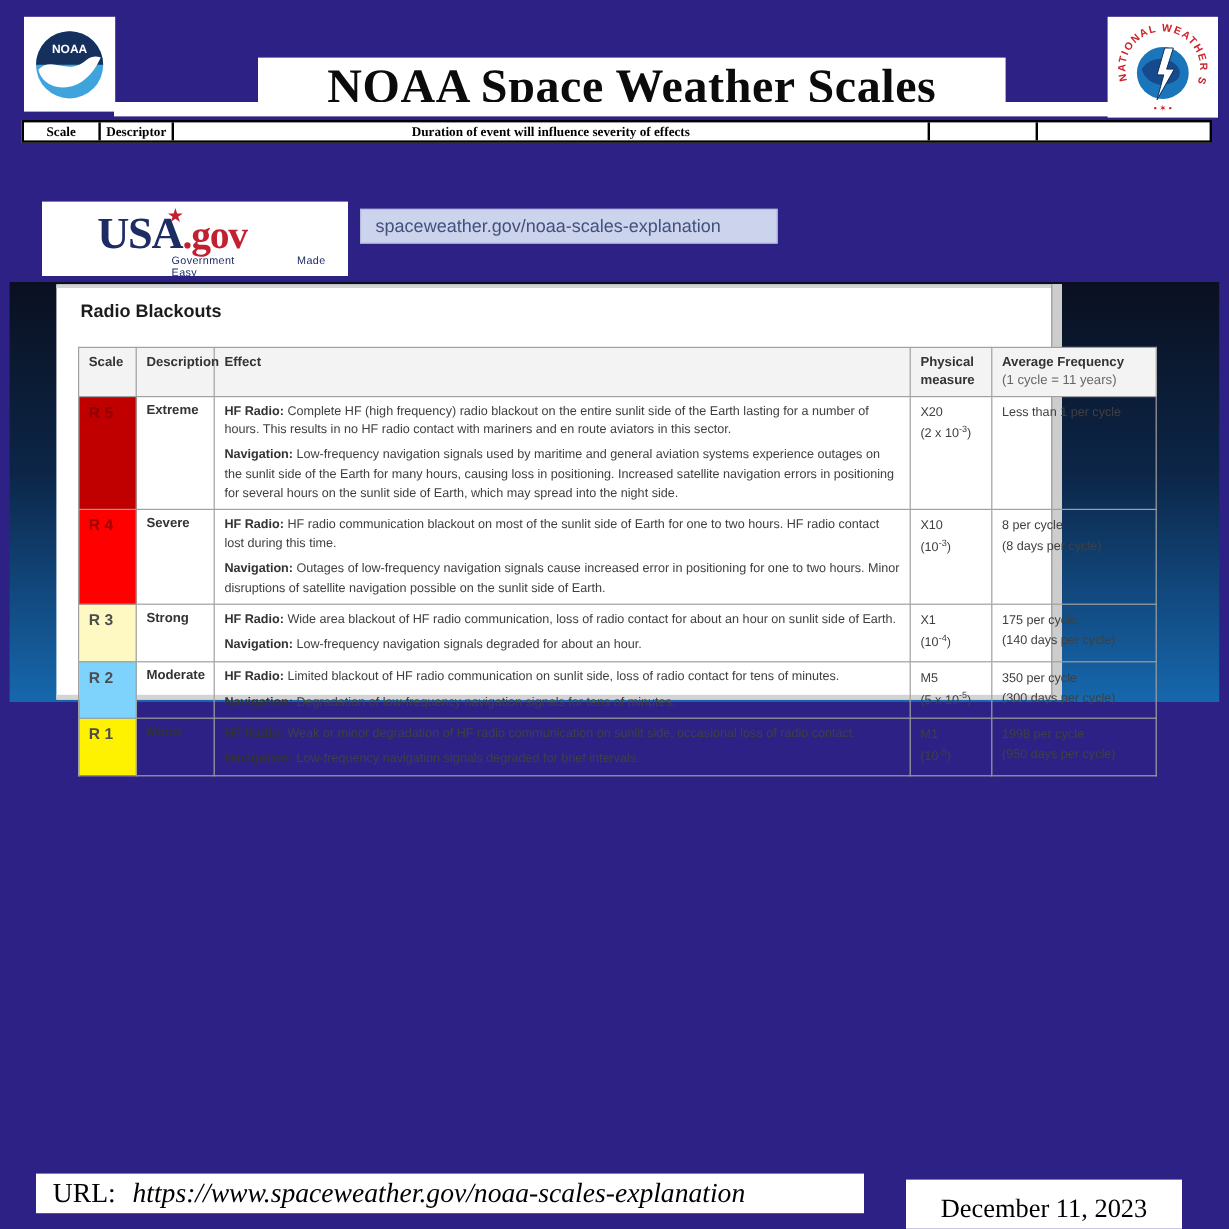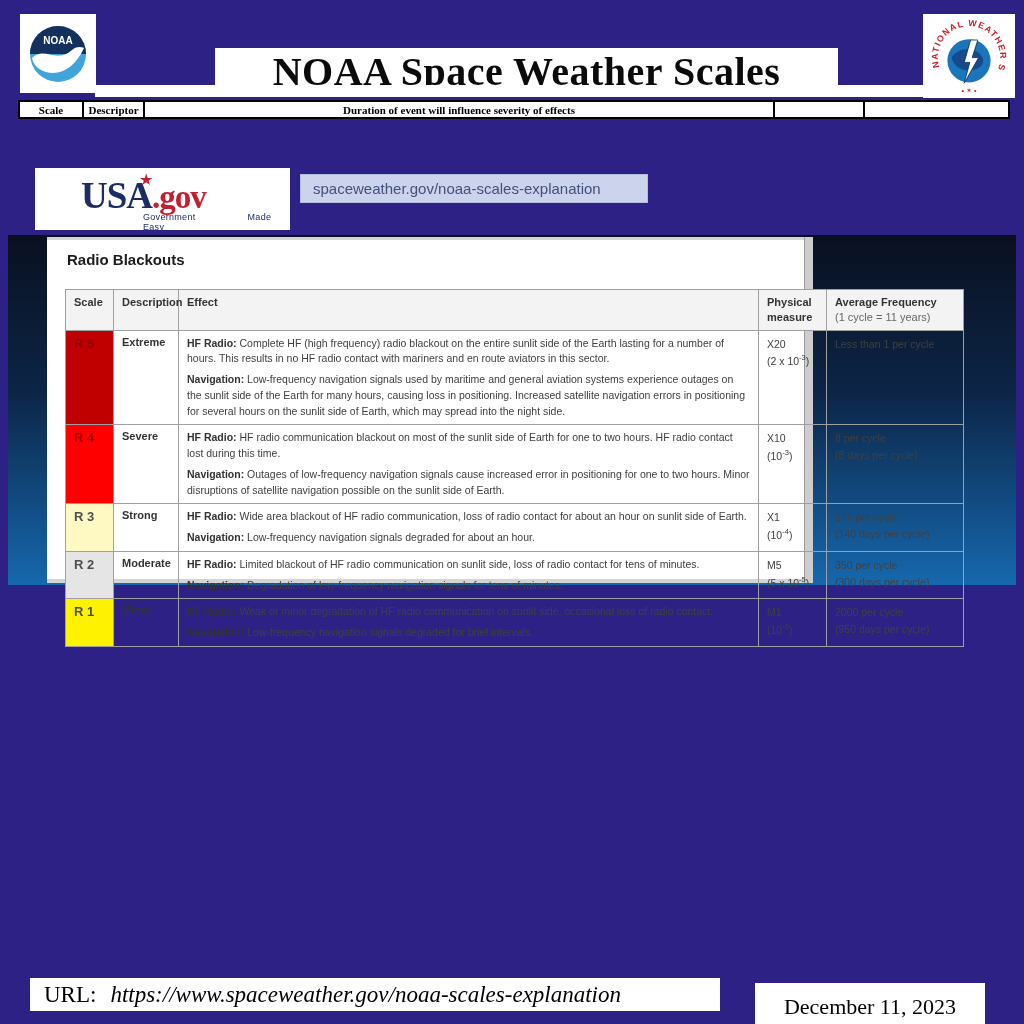--- a/index.html
+++ b/index.html
@@ -32,21 +32,21 @@
   .usa-usa{font-size:37px;font-weight:bold;color:#1d2d64;letter-spacing:-1px;}
   .usa-gov{font-size:33px;font-weight:bold;color:#c21f30;letter-spacing:-1px;}
   .usa-star{position:absolute;left:58px;top:-4px;color:#c21f30;font-size:16px;font-family:"Liberation Sans", sans-serif;}
   .usa-tag{position:absolute;left:108px;top:44px;font-size:9px;color:#1d2d64;letter-spacing:.3px;}
   .usa-tag .made{margin-left:52px;}
   .addr-pill{left:300px;top:174px;width:348px;height:29px;background:#ccd3ec;border:1px solid #b4bcdd;box-sizing:border-box;
              display:flex;align-items:center;padding-left:12px;font-size:15px;color:#44507c;}
 
   
   .shot{left:8px;top:235px;width:1008px;height:350px;background:linear-gradient(180deg,#0a1020 0%,#0c2547 45%,#1668ae 100%);}
-  .white-panel{position:absolute;left:39px;top:2px;width:766px;height:346px;background:#fff;}
+  .white-panel{position:absolute;left:39px;top:2px;width:838px;height:346px;background:#fff;}
   .chrome-top{position:absolute;left:0;top:0;width:100%;height:3px;background:#d4d4d4;}
   .chrome-bottom{position:absolute;left:0;bottom:0;width:100%;height:4px;background:#d4d4d4;}
   .scrollbar{position:absolute;right:0;top:0;bottom:0;width:9px;background:#cdcdcd;border-left:1px solid #9a9a9a;box-sizing:border-box;}
   .rb-heading{position:absolute;left:20px;top:14px;font-size:15px;font-weight:bold;color:#1c1c1c;}
 
   table.rb{position:absolute;left:18px;top:52px;border-collapse:collapse;table-layout:fixed;width:898px;
            font-size:10.5px;color:#404040;}
   table.rb th, table.rb td{border:1px solid #a0a0a0;padding:5px 8px;vertical-align:top;text-align:left;box-sizing:border-box;}
   table.rb th{background:#f3f3f3;font-size:11px;color:#333;font-weight:bold;line-height:1.35;}
   table.rb th .sub{font-weight:normal;color:#666;}
@@ -194,21 +194,21 @@
           <div>X1</div>
           <div><span>(10</span><sup>-4</sup><span>)</span></div>
         </td>
         <td class="freq-cell">
           <div>175 per cycle</div>
           <div>(140 days per cycle)</div>
         </td>
       </tr>
 
       <tr style="height:40px;">
-        <td class="scale-cell" style="background:#e5e5e5;color:#4d4d4d;">R 2</td>
+        <td class="scale-cell" style="background:#7dd3fc;color:#4d4d4d;">R 2</td>
         <td class="desc-cell">Moderate</td>
         <td class="eff">
           <p><b>HF Radio:</b><span> Limited blackout of HF radio communication on sunlit side, loss of radio contact for tens of minutes.</span></p>
           <p><b>Navigation:</b><span> Degradation of low-frequency navigation signals for tens of minutes.</span></p>
         </td>
         <td class="phys-cell">
           <div>M5</div>
           <div><span>(5 x 10</span><sup>-5</sup><span>)</span></div>
         </td>
         <td class="freq-cell">
@@ -222,21 +222,21 @@
         <td class="desc-cell">Minor</td>
         <td class="eff">
           <p><b>HF Radio:</b><span> Weak or minor degradation of HF radio communication on sunlit side, occasional loss of radio contact.</span></p>
           <p><b>Navigation:</b><span> Low-frequency navigation signals degraded for brief intervals.</span></p>
         </td>
         <td class="phys-cell">
           <div>M1</div>
           <div><span>(10</span><sup>-5</sup><span>)</span></div>
         </td>
         <td class="freq-cell">
-          <div>2000 per cycle</div>
+          <div>1998 per cycle</div>
           <div>(950 days per cycle)</div>
         </td>
       </tr>
     </tbody>
       </table>
   </div>
 </div>
 
 <div class="abs foot-url">
   <span>URL:</span>

